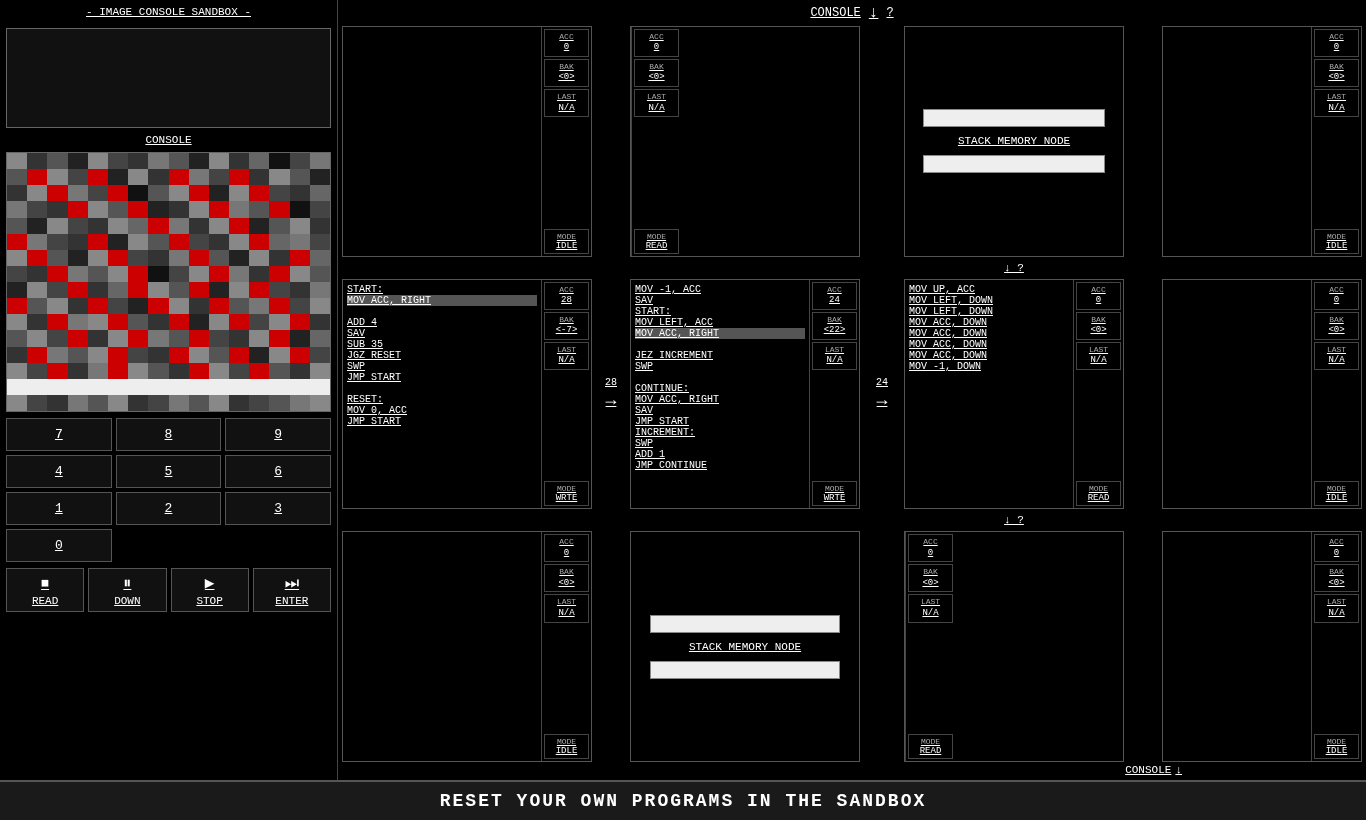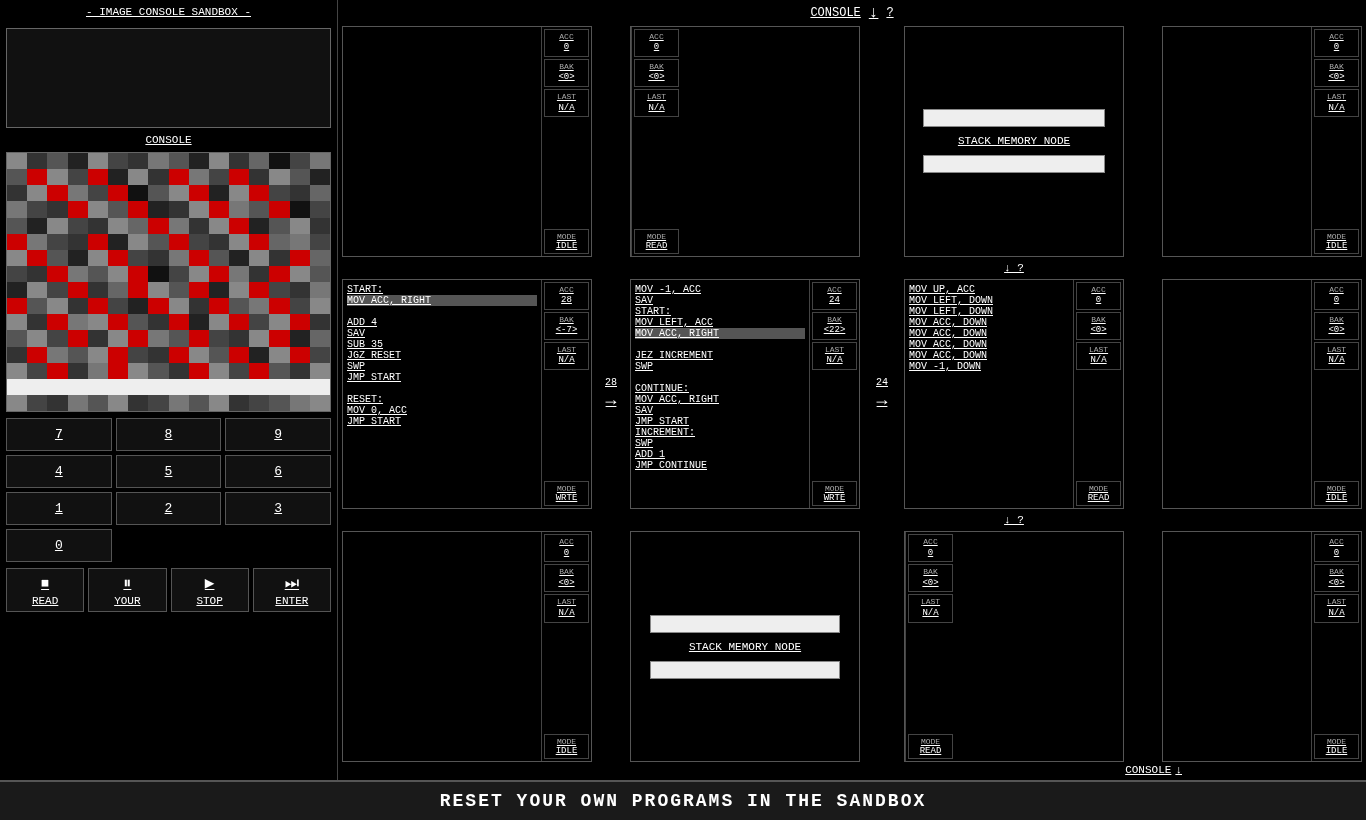--- a/index.html
+++ b/index.html
@@ -527,21 +527,21 @@
         <button class="numpad-btn">0</button>
       </div>
 
       <div class="bottom-btns">
         <button class="ctrl-btn">
           <span class="ctrl-icon">⏹</span>
           <span>READ</span>
         </button>
         <button class="ctrl-btn">
           <span class="ctrl-icon">⏸</span>
-          <span>YOUR</span>
+          <span>DOWN</span>
         </button>
         <button class="ctrl-btn">
           <span class="ctrl-icon">▶</span>
           <span>STOP</span>
         </button>
         <button class="ctrl-btn">
           <span class="ctrl-icon">⏭</span>
           <span>ENTER</span>
         </button>
       </div>

